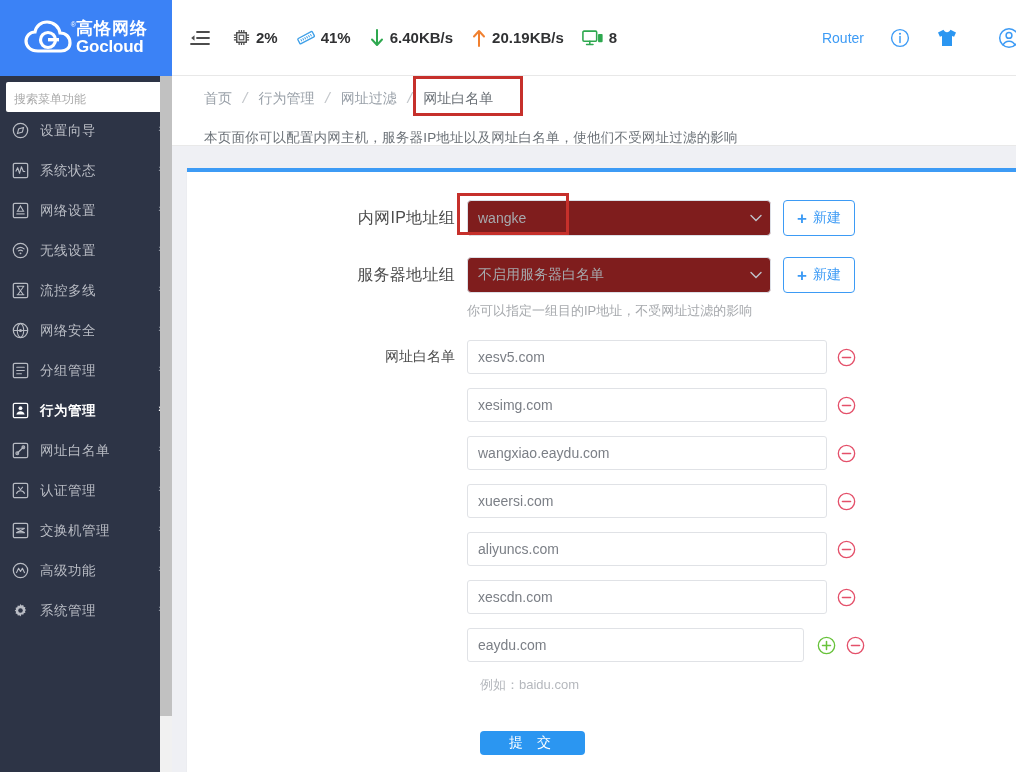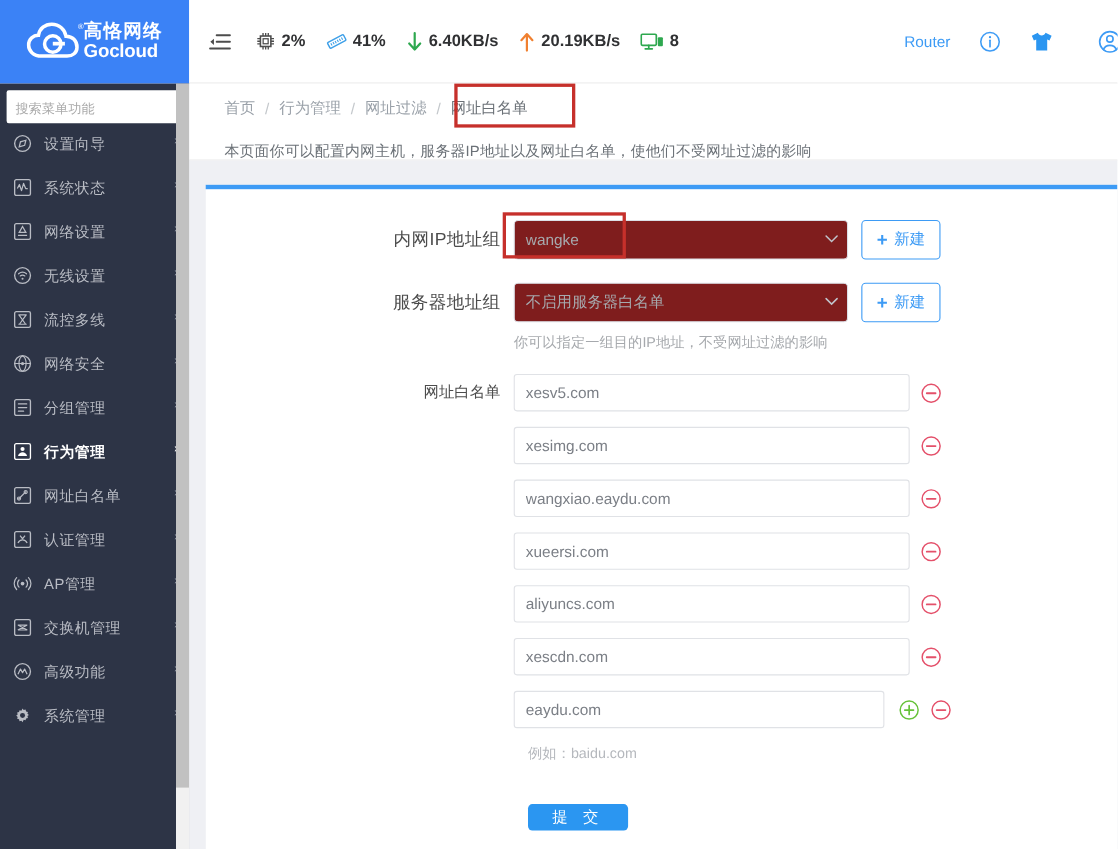--- a/index.html
+++ b/index.html
@@ -66,21 +66,21 @@
   #side-scroll {
     position: absolute; right: 0; top: 0; width: 12px; bottom: 0; background: #f1f1f1;
   }
   #side-scroll .thumb { position: absolute; left: 0; top: 0; width: 12px; height: 640px; background: #c1c1c1; }
 
   
   #page-header {
     position: absolute; left: 172px; top: 76px; right: 0; height: 70px;
     background: #fff; border-bottom: 1px solid #e9e9e9; padding: 14px 0 0 32px;
   }
-  #breadcrumb { font-size: 14px; color: #9aa1a9; display: flex; align-items: center; position: relative; }
+  #breadcrumb { font-size: 14px; color: #9aa1a9; display: flex; align-items: center; position: relative; font-family: Liberation Mono, monospace; }
   #breadcrumb .crumb { color: #9aa1a9; cursor: pointer; }
   #breadcrumb .crumb.current { color: #6b7177; cursor: default; }
   #breadcrumb .sep { margin: 0 9px; color: #c3c7cb; }
   #crumb-highlight {
     position: absolute; left: 209px; top: -14px; width: 110px; height: 40px;
     border: 3px solid #c6302b; pointer-events: none;
   }
   #page-desc { margin-top: 21px; font-size: 13.5px; color: #6b7177; letter-spacing: .2px; }
 
   
@@ -123,21 +123,21 @@
     font-family: "Liberation Sans", sans-serif;
   }
   .url-input.short { width: 337px; }
   .icon-btn { margin-left: 13px; cursor: pointer; display: flex; align-items: center; }
   .icon-btn.plus-ic { margin-left: 13px; }
   .icon-btn.minus-ic { margin-left: 10px; }
   .url-hint { margin-left: 293px; font-size: 13px; color: #b5b8bd; margin-top: 2px; }
   #submit-row { margin-left: 293px; margin-top: 37px; }
   #submit-btn {
     background: #2b96f1; color: #fff; border: 0; border-radius: 4px;
-    height: 24px; padding: 0 22px; font-size: 14px; letter-spacing: 5px;
+    height: 24px; padding: 0 29px; font-size: 14px; letter-spacing: 5px;
     cursor: pointer; font-family: "Liberation Sans", sans-serif;
   }
   #ip-highlight {
     position: absolute; border: 3px solid #c6302b; pointer-events: none;
     left: 457px; top: 193px; width: 112px; height: 42px;
   }
 </style>
 </head>
 <body>
 
@@ -366,30 +366,20 @@
         <svg width="17" height="17" viewBox="0 0 18 18">
             <rect x="1.4" y="1.4" width="15.2" height="15.2" rx="1.6" fill="none" stroke="#b9bcc4" stroke-width="1.3"></rect>
             <path d="M4.6 12.4c.8-2 2.4-3.1 4.4-3.1s3.6 1.1 4.4 3.1" fill="none" stroke="#b9bcc4" stroke-width="1.15"></path>
             <path d="M6.6 5.2l2.4 3 2.4-3" fill="none" stroke="#b9bcc4" stroke-width="1.15"></path>
           </svg>
       </span>
       <span class="mi-label">认证管理</span>
       <span class="mi-arrow">›</span>
     </div>
 
-    <div class="menu-item">
-      <span class="mi-icon">
-        <svg width="17" height="17" viewBox="0 0 18 18">
-            <circle cx="9" cy="9" r="1.8" fill="#b9bcc4"></circle>
-            <path d="M5.6 5.6a4.8 4.8 0 000 6.8M12.4 5.6a4.8 4.8 0 010 6.8M3.3 3.3a8 8 0 000 11.4M14.7 3.3a8 8 0 010 11.4" fill="none" stroke="#b9bcc4" stroke-width="1.2" stroke-linecap="round"></path>
-          </svg>
-      </span>
-      <span class="mi-label">AP管理</span>
-      <span class="mi-arrow">›</span>
-    </div>
 
     <div class="menu-item">
       <span class="mi-icon">
         <svg width="17" height="17" viewBox="0 0 18 18">
             <rect x="1.4" y="1.4" width="15.2" height="15.2" rx="1.6" fill="none" stroke="#b9bcc4" stroke-width="1.3"></rect>
             <path d="M4.4 6.6h9.2M4.4 11.4h9.2M4.4 6.6l9.2 4.8M13.6 6.6L4.4 11.4" fill="none" stroke="#b9bcc4" stroke-width="1.1"></path>
           </svg>
       </span>
       <span class="mi-label">交换机管理</span>
       <span class="mi-arrow">›</span>

